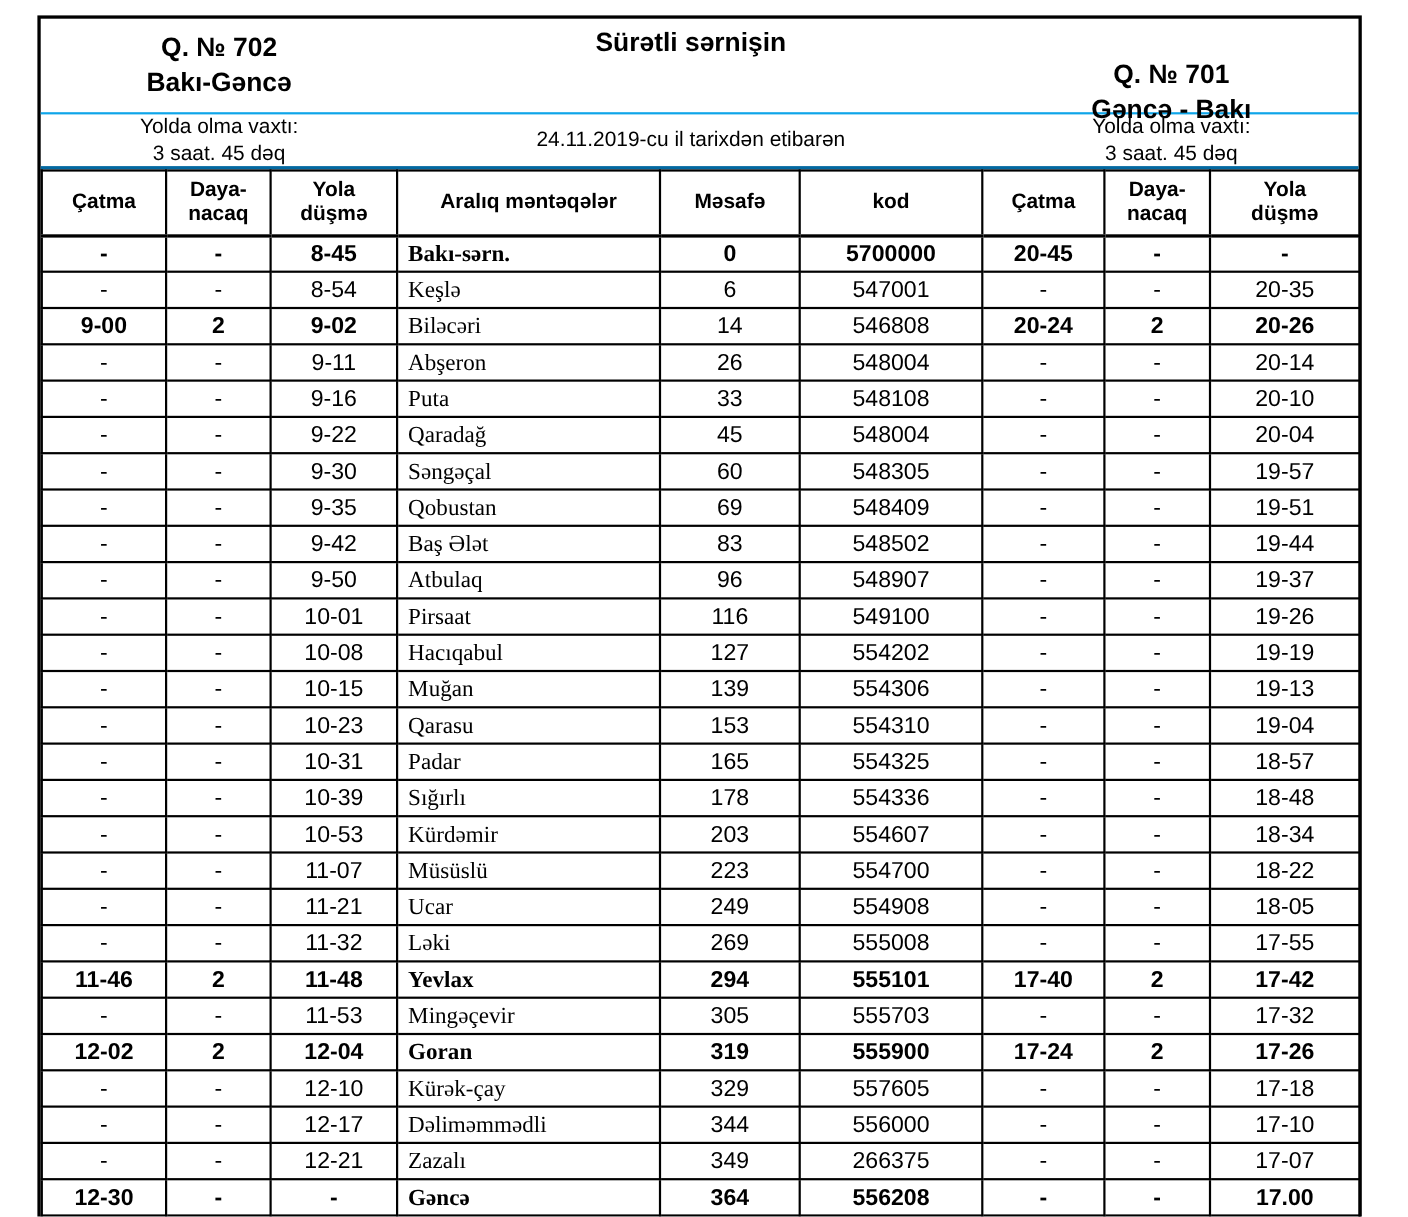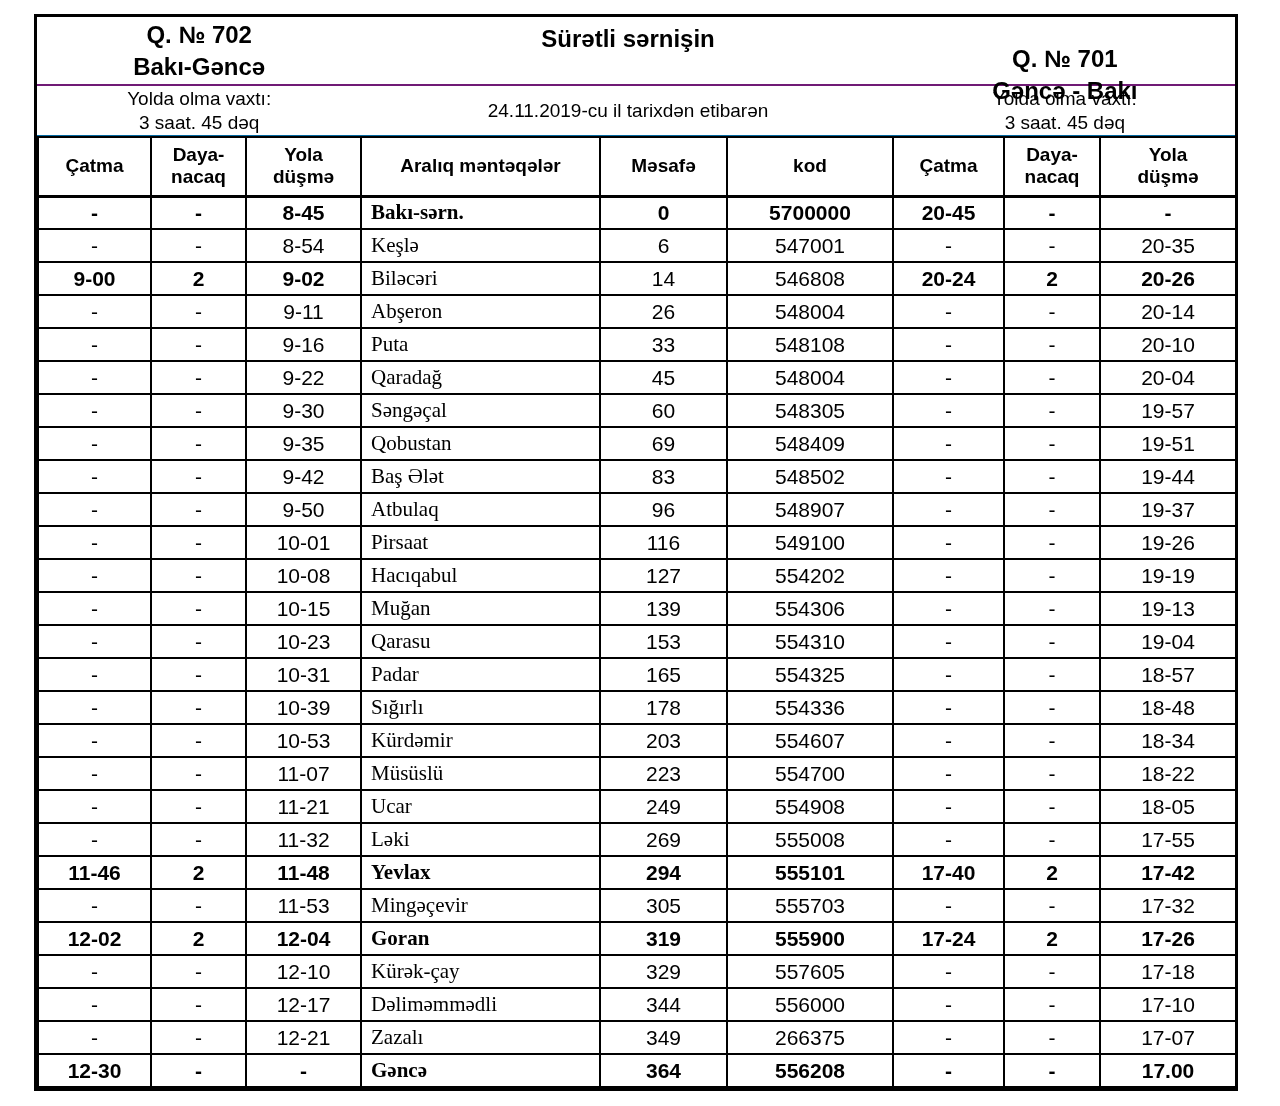--- a/index.html
+++ b/index.html
@@ -17,41 +17,41 @@
     margin: 14px 0 0 34px;
   }
   .frame {
     border: 3px solid #000;
   }
 
   
   .title-band {
     display: flex;
     align-items: stretch;
-    border-bottom: 2px solid #701a75;
-    height: 69px;
+    border-bottom: 2px solid #0ea5e9;
+    height: 87px;
   }
   .title-block {
     display: flex;
     flex-direction: column;
     justify-content: center;
     text-align: center;
     font-weight: bold;
     font-size: 24px;
     line-height: 1.3;
   }
   .title-left  { width: 326px; }
   .title-center{ width: 536px; justify-content: flex-start; padding-top: 6px; }
   .title-right { width: 342px; margin-top: 48px; }
 
   
   .subtitle-band {
     display: flex;
     align-items: stretch;
-    border-bottom: 1px solid #0369a1;
+    border-bottom: 3px solid #0369a1;
     height: 50px;
     font-size: 19px;
   }
   .subtitle-block {
     display: flex;
     flex-direction: column;
     justify-content: center;
     text-align: center;
     line-height: 1.25;
   }

